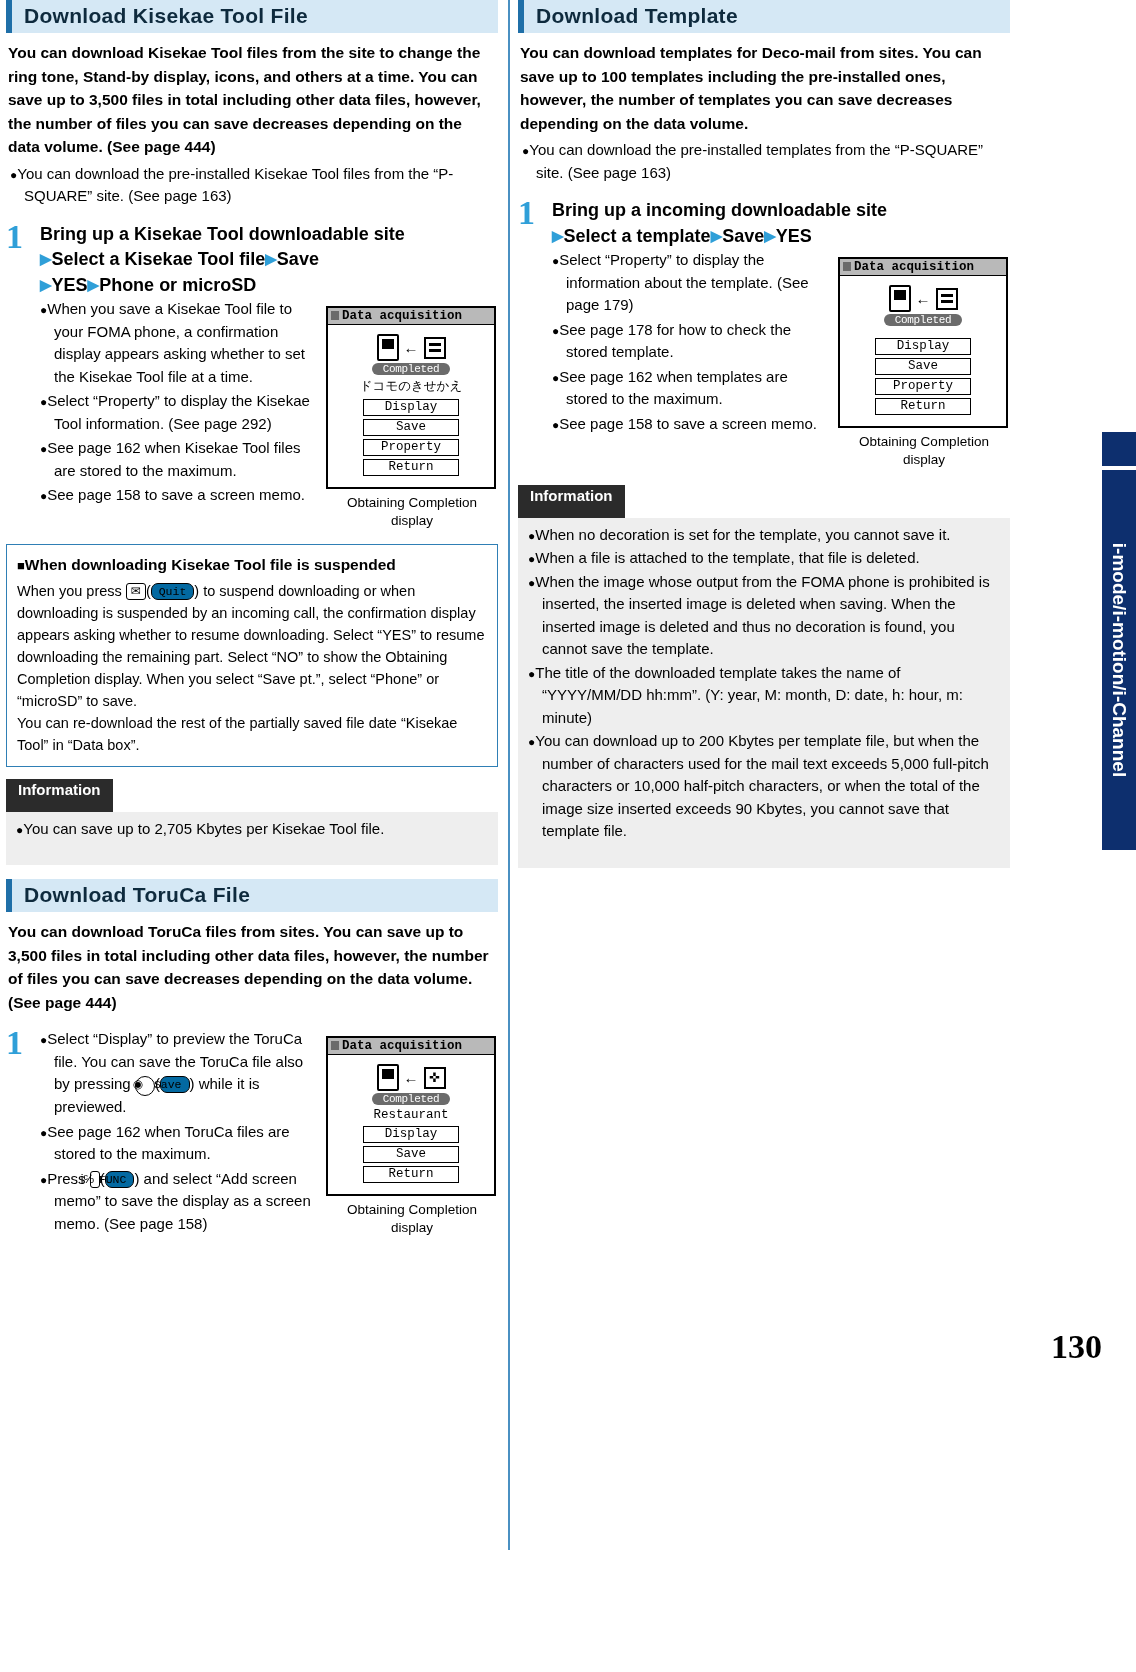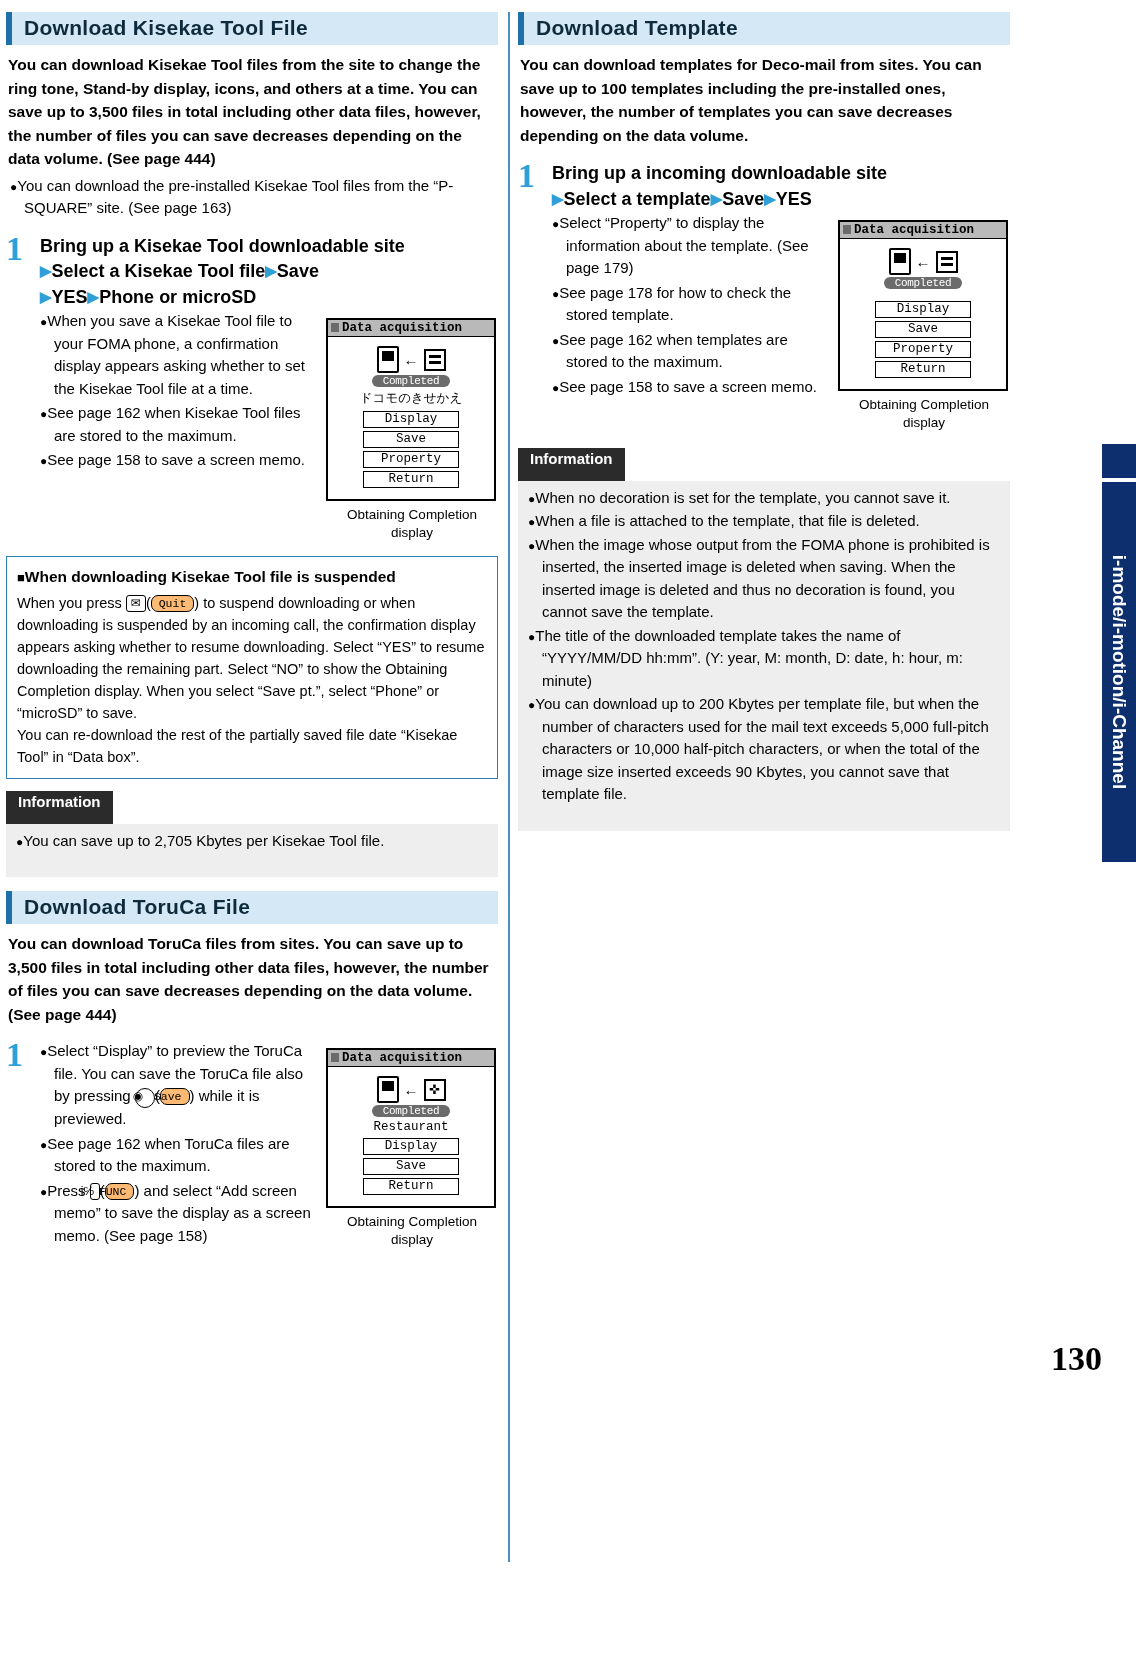--- a/index.html
+++ b/index.html
@@ -5,21 +5,21 @@
   * { box-sizing: border-box; }
   html, body { margin:0; padding:0; }
   body {
     width:1136px; height:1672px;
     background:#ffffff;
     font-family:"Liberation Sans", sans-serif;
     color:#000;
     position:relative;
     overflow:hidden;
   }
-  .page { position:absolute; left:0; top:12px; width:1136px; height:1380px; }
+  .page { position:absolute; left:0; top:0; width:1136px; height:1380px; }
 
   .col { position:absolute; top:0; }
   .col-left  { left:6px;   width:492px; }
   .col-right { left:518px; width:492px; }
 
   
   .divider {
     position:absolute; left:508px; top:0; width:2px; height:1550px;
     background:#4a90c2;
   }
@@ -128,21 +128,21 @@
   .notebox-title { font-weight:bold; font-size:15.5px; margin-bottom:3px; }
   .sq { font-size:13px; }
 
   .keycap {
     display:inline-block; border:1.5px solid #000; border-radius:3px;
     padding:0 4px; font-size:12px; line-height:15px; vertical-align:1px; background:#fff;
   }
   .keycap.round { border-radius:50%; width:20px; height:20px; padding:0; text-align:center; }
   .softkey {
     display:inline-block; border:1.5px solid #000; border-radius:7px;
-    background:#fdba74; font-family:"Liberation Mono", monospace;
+    background:#0369a1; font-family:"Liberation Mono", monospace;
     font-size:11.5px; padding:0 7px; line-height:15px; vertical-align:1px;
   }
 
   
   .info-head {
     display:inline-block; background:#2b2b2b; color:#fff;
     font-size:15px; font-weight:bold; padding:2px 12px 14px; margin-top:12px;
   }
   .info-body {
     background:#eeeeee; padding:6px 10px 24px; font-size:15px; line-height:1.5;
@@ -213,20 +213,21 @@
             </div>
           </div>
           <div class="shot-cap">
             <span>Obtaining Completion</span><br>
             <span>display</span>
           </div>
         </div>
 
         <div class="body-list">
           <div class="li"><span class="dot">●</span><span>When you save a Kisekae Tool file to your FOMA phone, a confirmation display appears asking whether to set the Kisekae Tool file at a time.</span></div>
+          <div class="li"><span class="dot">●</span><span>Select “Property” to display the Kisekae Tool information. (See page 292)</span></div>
           <div class="li"><span class="dot">●</span><span>See page 162 when Kisekae Tool files are stored to the maximum.</span></div>
           <div class="li"><span class="dot">●</span><span>See page 158 to save a screen memo.</span></div>
         </div>
         <div class="clear"></div>
       </div>
     </div>
 
     <div class="notebox">
       <div class="notebox-title"><span class="sq">■</span><span>When downloading Kisekae Tool file is suspended</span></div>
       <div>
@@ -290,20 +291,21 @@
       </div>
     </div>
   </div>
 
   <div class="col col-right">
 
     <div class="sec-head">Download Template</div>
 
     <p class="intro">You can download templates for Deco-mail from sites. You can save up to 100 templates including the pre-installed ones, however, the number of templates you can save decreases depending on the data volume.</p>
 
+    <div class="bullet-line"><span class="dot">●</span><span>You can download the pre-installed templates from the “P-SQUARE” site. (See page 163)</span></div>
 
     <div class="step">
       <div class="step-num">1</div>
       <div class="step-body">
         <div class="step-title">
           <span>Bring up a incoming downloadable site</span><br>
           <span class="tri">▶</span><span>Select a template</span><span class="tri">▶</span><span>Save</span><span class="tri">▶</span><span>YES</span>
         </div>
 
         <div class="shot-wrap">

